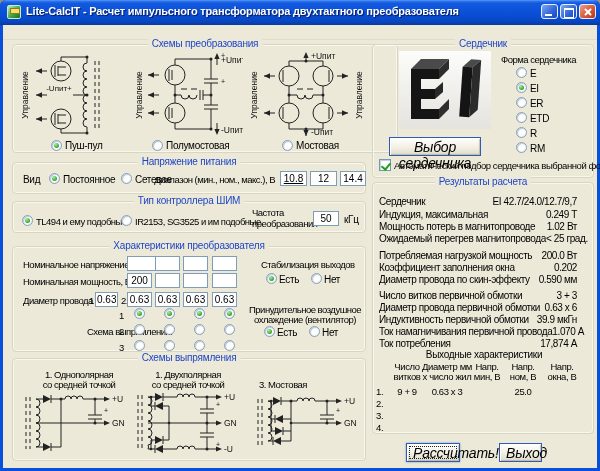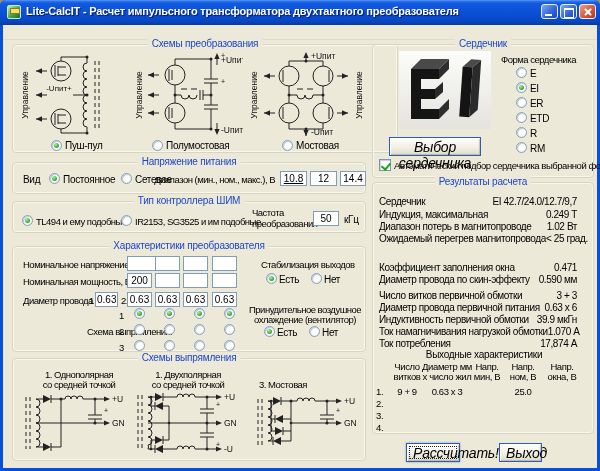--- a/index.html
+++ b/index.html
@@ -467,49 +467,53 @@
 
     <div class="res-row" style="top:13px">
         <span>Сердечник</span>
         <span>EI 42.7/24.0/12.7/9,7</span>
       </div>
     <div class="res-row" style="top:26px">
         <span>Индукция, максимальная</span>
         <span>0.249 Т</span>
       </div>
     <div class="res-row" style="top:38px">
-        <span>Диапазон потерь в магнитопроводе</span>
+        <span>Мощность потерь в магнитопроводе</span>
         <span>1.02 Вт</span>
       </div>
     <div class="res-row" style="top:50px">
         <span>Ожидаемый перегрев магнитопровода</span>
         <span>&lt; 25 град.</span>
       </div>
+    <div class="res-row" style="top:67px">
+        <span>Потребляемая нагрузкой мощность</span>
+        <span>200.0 Вт</span>
+      </div>
     <div class="res-row" style="top:79px">
         <span>Коэффициент заполнения окна</span>
-        <span>0.471</span>
+        <span>0.202</span>
       </div>
     <div class="res-row" style="top:91px">
         <span>Диаметр провода по скин-эффекту</span>
         <span>0.590 мм</span>
       </div>
     <div class="res-row" style="top:107px">
         <span>Число витков первичной обмотки</span>
         <span>3 + 3</span>
       </div>
     <div class="res-row" style="top:119px">
-        <span>Диаметр провода первичной питания</span>
+        <span>Диаметр провода первичной обмотки</span>
         <span>0.63 x 6</span>
       </div>
     <div class="res-row" style="top:131px">
         <span>Индуктивность первичной обмотки</span>
         <span>39.9 мкГн</span>
       </div>
     <div class="res-row" style="top:143px">
-        <span>Ток намагничивания нагрузкой обмотки</span>
+        <span>Ток намагничивания первичной провода</span>
         <span>1.070 А</span>
       </div>
     <div class="res-row" style="top:155px">
         <span>Ток потребления</span>
         <span>17,874 А</span>
       </div>
 
     <span class="lb ctr" style="left:0;top:166px;width:222px">Выходные характеристики</span>
 
     <span class="tc" style="left:14px;top:178px;width:40px">Число</span>

